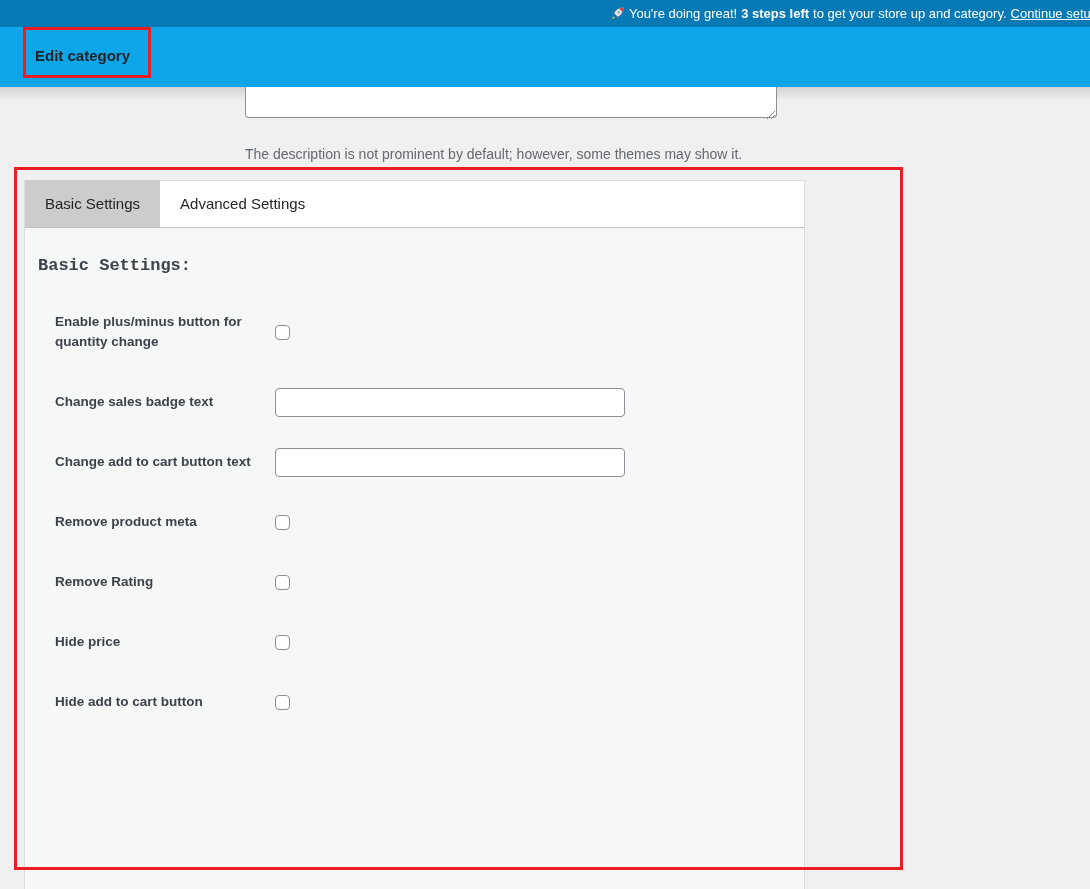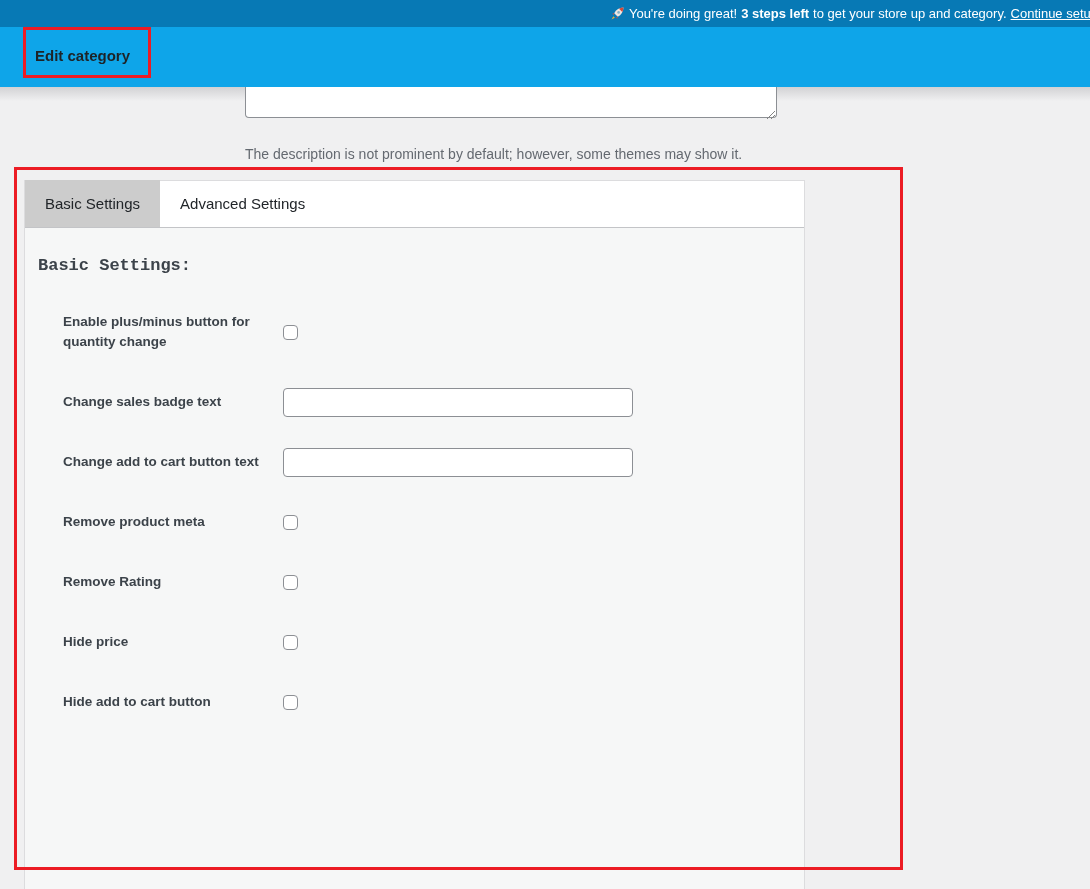--- a/index.html
+++ b/index.html
@@ -70,21 +70,21 @@
     padding: 0 20px; line-height: 47px; font-size: 15px; color: #212529;
     cursor: pointer; white-space: nowrap;
   }
   .tab.active { background: #cccccc; }
   .panel-content { padding: 28px 0 0 13px; }
   .panel-heading {
     font-size: 17px; font-weight: bold; color: #3c434a;
     margin: 0 0 37px 0;
     font-family: Liberation Mono, monospace;
   }
-  .field-rows { margin-left: 25px; }
+  .field-rows { margin-left: 17px; }
   .field-row { display: flex; align-items: center; margin-bottom: 40px; }
   .field-label {
     width: 220px; font-size: 13.5px; font-weight: bold; color: #3c434a;
     line-height: 20px; padding-right: 20px;
   }
   .field-control { display: flex; align-items: center; }
   .checkbox {
     width: 15px; height: 15px; background: #fff;
     border: 1px solid #8c8f94; border-radius: 4px; display: inline-block;
     cursor: pointer;

